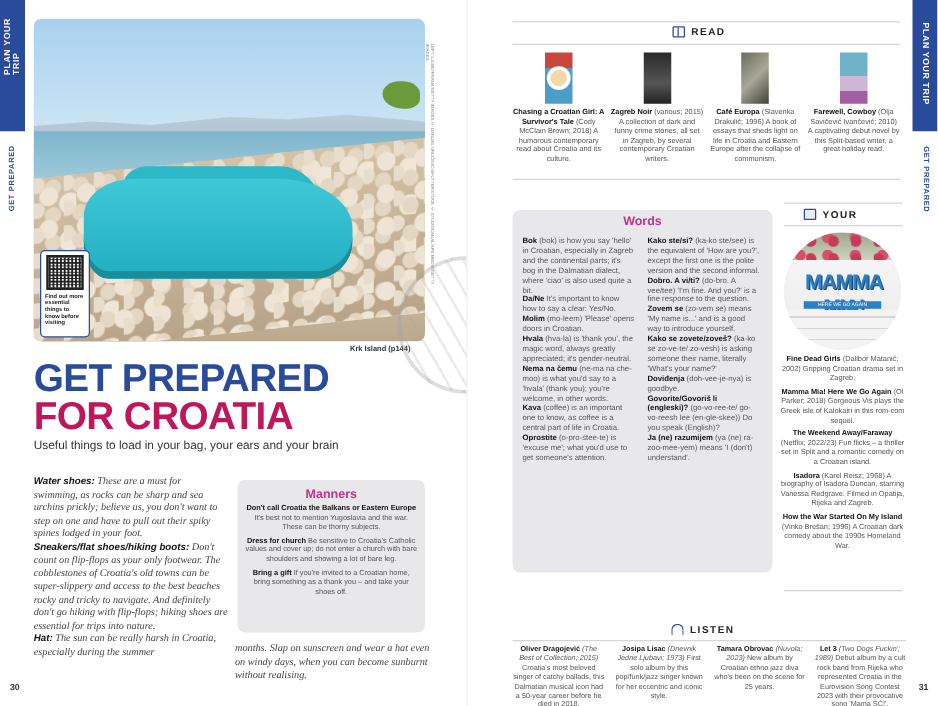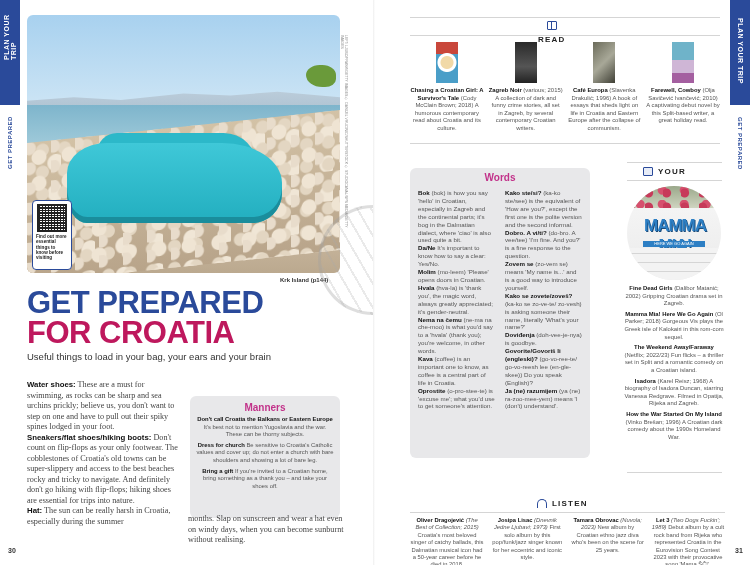--- a/index.html
+++ b/index.html
@@ -42,24 +42,24 @@
 
   
   .h1 { position: absolute; left: 27px; top: 288px; font-size: 31px; font-weight: 900; line-height: 30px; letter-spacing: -0.5px; }
   .h1 .l1 { color: #2a4a9a; display: block; }
   .h1 .l2 { color: #be185d; display: block; }
   .subtitle { position: absolute; left: 27px; top: 351px; font-size: 9.5px; color: #333; }
 
   
   .clothes { position: absolute; left: 27px; top: 380px; width: 155px; }
   .sec-title { color: #c2328a; font-weight: bold; font-size: 11px; margin-bottom: 2px; }
-  .body-serif { font-family: "Liberation Serif", serif; font-size: 8.2px; line-height: 10.5px; color: #444; }
+  .body-serif { font-family: "Liberation Serif", serif; font-size: 8.2px; line-height: 10.5px; color: #444; font-style: italic; }
   .body-serif b { font-family: "Liberation Sans", sans-serif; color: #111; font-size: 7.8px; }
 
-  .manners { position: absolute; left: 190px; top: 384px; width: 150px; height: 122px; background: #e8e8ea; border-radius: 6px; padding: 6px 6px; text-align: center; margin-top: 12px; }
+  .manners { position: absolute; left: 190px; top: 384px; width: 150px; height: 122px; background: #e8e8ea; border-radius: 6px; padding: 6px 6px; text-align: center; }
   .manners .sec-title { font-size: 10px; margin-bottom: 3px; }
   .manners p { font-size: 5.9px; line-height: 7.6px; color: #555; margin-bottom: 3px; }
   .manners p b { color: #111; }
 
   .clothes-cont { position: absolute; left: 188px; top: 514px; width: 160px; }
   .page-num { position: absolute; font-size: 7px; font-weight: bold; color: #333; }
 
   
   .wm-globe { position: absolute; left: 318px; top: 205px; width: 110px; height: 110px; border-radius: 50%; border: 3px solid rgba(160,160,160,0.35); background:
     repeating-linear-gradient(60deg, transparent 0 10px, rgba(170,170,170,0.25) 10px 12px); }
@@ -72,21 +72,21 @@
   .read-icon::after { content: ""; position: absolute; left: 3.3px; top: 0; width: 1px; height: 100%; background: #2a4a9a; }
   .listen-icon { width: 10px !important; height: 9px !important; border-radius: 6px 6px 0 0 !important; border-bottom: none !important; }
   .watch-icon { background: #e7ecf7; }
 
   .books { position: absolute; left: 410px; top: 42px; width: 310px; display: flex; justify-content: space-between; }
   .book { width: 74px; text-align: center; }
   .cover { width: 22px; height: 41px; margin: 0 auto 4px; }
   .book p { font-size: 5.9px; line-height: 7.5px; color: #555; }
   .book p b { color: #111; }
 
-  .words { position: absolute; left: 410px; top: 168px; width: 180px; height: 290px; background: #e8e8ea; border-radius: 6px; padding: 4px 8px; }
+  .words { position: absolute; left: 410px; top: 168px; width: 208px; height: 290px; background: #e8e8ea; border-radius: 6px; padding: 4px 8px; }
   .words .sec-title { text-align: center; font-size: 10px; margin-bottom: 6px; }
   .words .cols { display: flex; gap: 10px; }
   .words .col { width: 90px; font-size: 6.2px; line-height: 7.9px; color: #555; }
   .words .col b { color: #111; }
   .words .col .entry { margin-bottom: 0; }
 
   .watch-img { position: absolute; left: 627px; top: 186px; width: 94px; height: 94px; border-radius: 50%; overflow: hidden;
     background: linear-gradient(180deg, #e6dede 0%, #f4f4f4 25%, #eaeaea 100%); }
   .watch-img .flowers { position: absolute; left: 0; top: 0; width: 100%; height: 22px; background: radial-gradient(circle at 20% 50%, #c73a5a 4px, transparent 5px), radial-gradient(circle at 60% 30%, #d6506e 4px, transparent 5px), linear-gradient(180deg, #9aa88a, #cfd4c0); background-size: 18px 14px, 22px 14px, 100% 100%; }
   .watch-img .sign { position: absolute; left: 2px; top: 30px; width: 92px; height: 22px; color: #2d7fc4; font-weight: 900; font-size: 17px; letter-spacing: -1px; text-align: center; text-shadow: 1px 1px 0 #1b4d7c; }
@@ -153,21 +153,21 @@
     <div class="clothes-cont body-serif">months. Slap on sunscreen and wear a hat even on windy days, when you can become sunburnt without realising.</div>
 
     <div class="page-num" style="left:8px; top:547px;">30</div>
   </div>
 
   <div class="gutter"></div>
 
   <div class="page-right"></div>
 
   <div class="rule" style="left:410px; top:17px; width:310px;"></div>
-  <div class="sec-head" style="left:538px; top:21px;flex-direction:column;">
+  <div class="sec-head" style="left:538px; top:21px;">
     <span class="icon read-icon"></span>
     <span>READ</span>
   </div>
   <div class="rule" style="left:410px; top:35px; width:310px;"></div>
 
   <div class="books">
     <div class="book">
       <div class="cover" style="background: radial-gradient(circle at 50% 50%, #f1d9a7 6px, #fff 7px, #fff 9px, transparent 10px), linear-gradient(180deg, #c9473b 0 30%, #4a9ec8 30% 100%);"></div>
       <p><b>Chasing a Croatian Girl: A Survivor's Tale</b><span> (Cody McClain Brown; 2018) A humorous contemporary read about Croatia and its culture.</span></p>
     </div>

